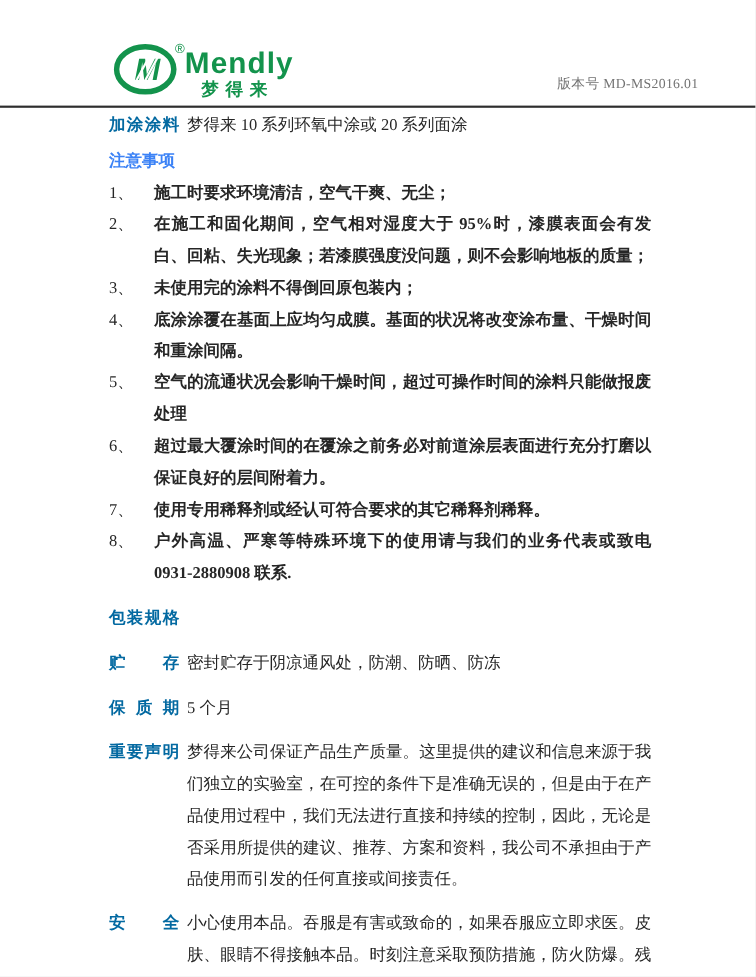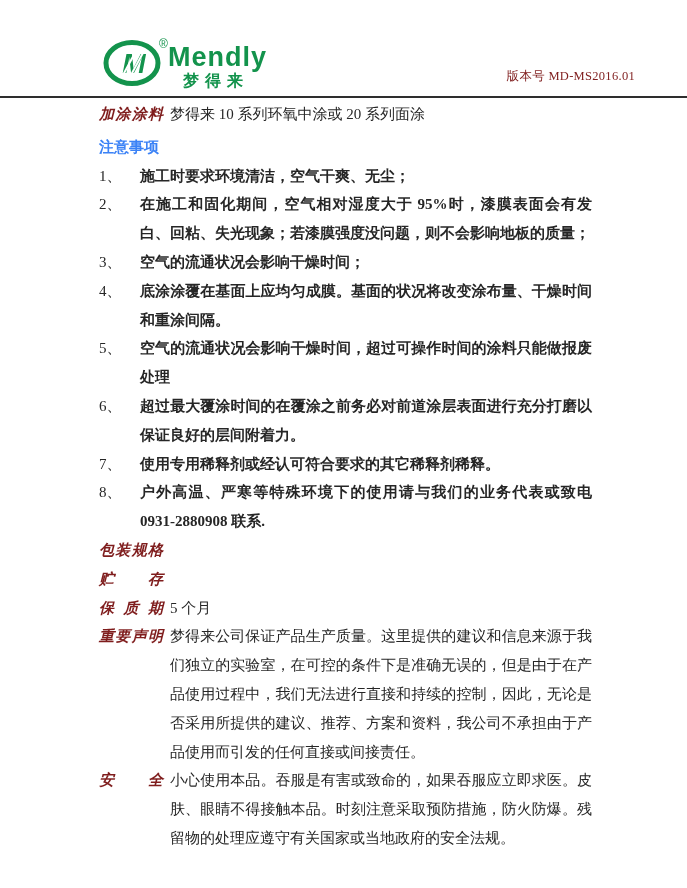--- a/index.html
+++ b/index.html
@@ -14,48 +14,48 @@
   }
   
   .header{
     position:absolute;top:0;left:0;width:100%;height:98px;
     border-bottom:2px solid #2e2e2e;
     box-sizing:border-box;
   }
   .logo{position:absolute;left:103px;top:35px;}
   .version{
     position:absolute;right:52px;bottom:11px;
-    font-size:12.5px;color:#7f1d1d;letter-spacing:.3px;
+    font-size:12.5px;color:#737373;letter-spacing:.3px;
   }
   
   .content{
     position:absolute;left:99px;top:100px;width:493px;
     font-size:15px;line-height:28.8px;
   }
   .row{display:flex;}
   .lbl{
     flex:0 0 71px;
     font-family:"Liberation Sans","DejaVu Sans",sans-serif;
-    font-weight:700;color:#7f1d1d;font-style:italic;
+    font-weight:700;color:#0369a1;
   }
   .lbl-inner{
     display:inline-block;width:64px;
     text-align:justify;text-align-last:justify;
   }
   .val{flex:1;text-align:justify;}
   .heading{
     font-family:"Liberation Sans","DejaVu Sans",sans-serif;
     font-weight:700;color:#3b82f6;font-size:15px;
     margin-top:4px;
   }
   .notes{list-style:none;margin:0;padding:0;}
   .note{display:flex;}
   .num{flex:0 0 41px;}
   .txt{flex:1;text-align:justify;font-weight:bold;}
-  .specs .row{margin-top:0;}
+  .specs .row{margin-top:12px;}
   .logo-text{font-family:"Liberation Sans","DejaVu Sans",sans-serif;}
 </style>
 </head>
 <body>
 
 <div class="page">
 
   <div class="header">
     <svg class="logo" width="200" height="54" viewBox="0 0 200 54">
       <ellipse cx="29" cy="28" rx="26" ry="20.5" fill="#ffffff" stroke="#13934C" stroke-width="5"></ellipse>
@@ -84,21 +84,21 @@
       <li class="note">
         <span class="num">1、</span>
         <span class="txt">施工时要求环境清洁，空气干爽、无尘；</span>
       </li>
       <li class="note">
         <span class="num">2、</span>
         <span class="txt">在施工和固化期间，空气相对湿度大于 95%时，漆膜表面会有发白、回粘、失光现象；若漆膜强度没问题，则不会影响地板的质量；</span>
       </li>
       <li class="note">
         <span class="num">3、</span>
-        <span class="txt">空气的流通状况会影响干燥时间；</span>
+        <span class="txt">未使用完的涂料不得倒回原包装内；</span>
       </li>
       <li class="note">
         <span class="num">4、</span>
         <span class="txt">底涂涂覆在基面上应均匀成膜。基面的状况将改变涂布量、干燥时间和重涂间隔。</span>
       </li>
       <li class="note">
         <span class="num">5、</span>
         <span class="txt">空气的流通状况会影响干燥时间，超过可操作时间的涂料只能做报废处理</span>
       </li>
       <li class="note">
@@ -118,20 +118,21 @@
     <div class="specs">
       <div class="row">
         <div class="lbl">
           <span class="lbl-inner">包装规格</span>
         </div>
       </div>
       <div class="row">
         <div class="lbl">
           <span class="lbl-inner">贮存</span>
         </div>
+        <div class="val">密封贮存于阴凉通风处，防潮、防晒、防冻</div>
       </div>
       <div class="row">
         <div class="lbl">
           <span class="lbl-inner">保质期</span>
         </div>
         <div class="val">5 个月</div>
       </div>
       <div class="row">
         <div class="lbl">
           <span class="lbl-inner">重要声明</span>

